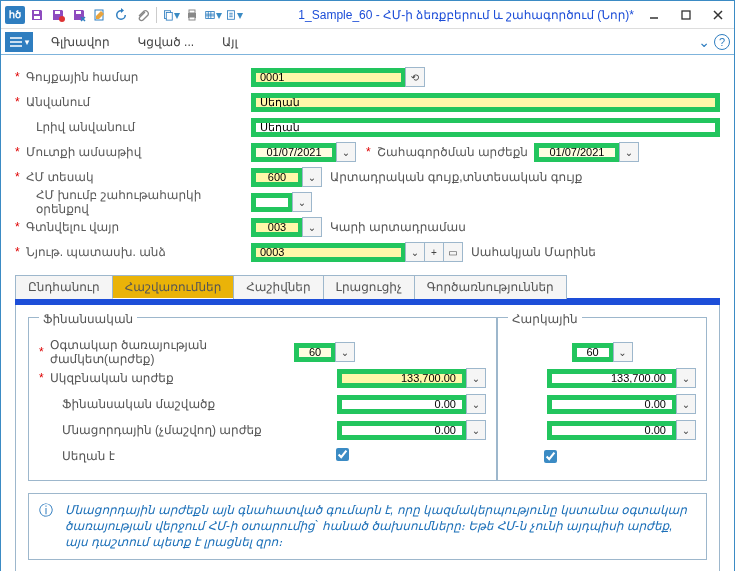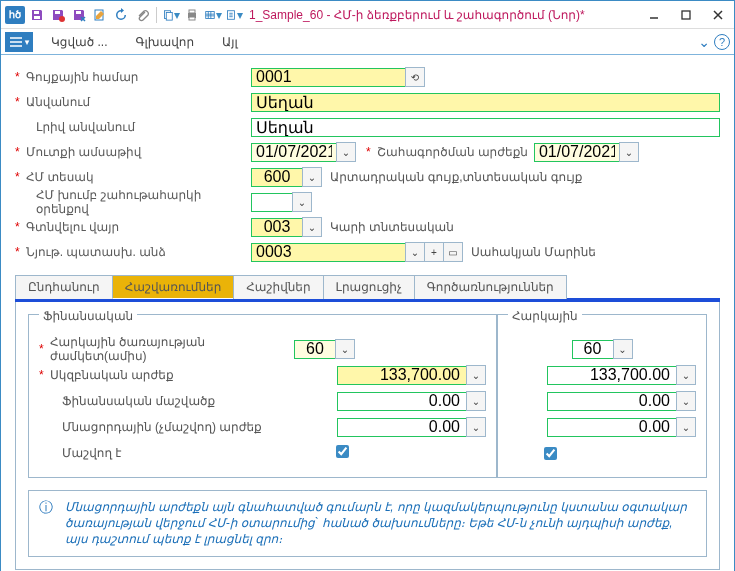--- a/index.html
+++ b/index.html
@@ -3,49 +3,49 @@
 <meta charset="utf-8">
 <style>
   * { box-sizing: border-box; margin: 0; padding: 0; }
   body { font-family: "Segoe UI", Tahoma, sans-serif; font-size: 12px; color: #333; background: #fff; width: 735px; }
   .window { border: 1px solid #3b8bc4; width: 735px; }
   .titlebar { height: 28px; display: flex; align-items: center; padding: 0 4px; border-bottom: 1px solid #ddd; background:#fff; }
   .titlebar .left-icons { display: flex; align-items: center; gap: 3px; }
   .titlebar .app-icon { width: 20px; height: 18px; background: #2f7ec0; display: inline-flex; align-items: center; justify-content: center; color: #fff; font-size: 10px; font-weight: bold; border-radius: 2px; }
   .titlebar .ticon { width: 18px; height:18px; display:inline-flex; align-items:center; justify-content:center; cursor:pointer; color:#3b8bc4; }
   .titlebar .sep { width:1px; height:16px; background:#ccc; margin:0 2px; }
-  .titlebar .title { margin-left: 6px; color:#be185d; font-size:12px; white-space:nowrap; overflow:hidden; text-overflow:ellipsis; flex:1; }
+  .titlebar .title { margin-left: 6px; color:#1d4ed8; font-size:12px; white-space:nowrap; overflow:hidden; text-overflow:ellipsis; flex:1;text-align:right; }
   .titlebar .win-controls { display:flex; gap:8px; margin-left:8px; }
   .titlebar .win-controls span { width:24px; height:20px; display:inline-flex; align-items:center; justify-content:center; cursor:pointer; font-size:13px; color:#333; }
 
   .menubar { height:26px; background:#fff; display:flex; align-items:center; padding:0 4px; border-bottom:1px solid #7fb4dc; }
   .menubar .menu-icon { width:28px; height:20px; background:#2f7ec0; color:#fff; display:inline-flex; align-items:center; justify-content:center; margin-right:4px; cursor:pointer; }
   .menubar .mitem { padding:4px 14px; cursor:pointer; color:#444; }
   .menubar .spacer { flex:1; }
   .menubar .help { color:#2f7ec0; cursor:pointer; width:20px; text-align:center; font-size:14px; display:inline-flex; align-items:center; justify-content:center; }
 
   .form-area { padding: 10px 14px 14px 14px; }
   .row { display:flex; align-items:center; height:24px; margin-bottom:1px; }
   .req { color:#d00; margin-right:3px; width:8px; display:inline-block; }
   .lbl { color:#5a5a5a; width:225px; }
   .lbl.indent { padding-left:10px; }
-  .field { height:19px; border:1px solid #22c55e; background:#fff; padding:0 4px; font-size:16px; }
+  .field { height:19px; border:5px solid #22c55e; background:#fff; padding:0 4px; font-size:11px; }
   .field.yellow { background:#fff7aa; }
   .field.light { background:#fffde0; }
   .field.wide { flex:1; }
   .field.w155 { width:155px; }
   .field.w70 { width:52px; text-align:center; }
   .field.w50 { width:42px; text-align:center; }
   .field.date { width:86px; text-align:center; }
   .field.num { width:130px; text-align:right; padding-right:6px; }
   .btn-sq { width:20px; height:20px; border:1px solid #9db7cc; background:#f5f5f5; display:inline-flex; align-items:center; justify-content:center; cursor:pointer; margin-left:-1px; font-size:10px; color:#444; }
   .plain-text { color:#555; margin-left:8px; }
   .row .gap { width:10px; }
 
-  .tabs { display:flex; border-bottom:4px solid #1d4ed8; margin-top:10px; }
+  .tabs { display:flex; border-bottom:7px solid #1d4ed8; margin-top:10px; }
   .tab { padding:4px 12px; border:1px solid #9db7cc; border-bottom:none; background:#f5f5f5; color:#555; cursor:pointer; margin-right:-1px; position:relative; top:1px; }
   .tab.active { background:#eab308; border-bottom:1px solid #fff; }
 
   .tab-body { border:1px solid #9db7cc; border-top:none; padding:12px; }
   .groups { display:flex; }
   .group { border:1px solid #9db7cc; padding:8px 10px 10px 10px; flex:1; position:relative; }
   .group.narrow { flex:0 0 210px; }
   .group-title { position:relative; top:-14px; background:#fff; padding:0 4px; color:#555; display:inline-block; margin-bottom:-6px; }
   .grow { display:flex; align-items:center; height:24px; margin-bottom:2px; }
   .glbl { color:#555; width:250px; }
@@ -151,22 +151,22 @@
     </div>
   </div>
 
   <div class="menubar">
     <span class="menu-icon">
         <svg width="14" height="12" viewBox="0 0 14 12">
           <path d="M1 2h12M1 6h12M1 10h12" stroke="#fff" stroke-width="1.5"></path>
         </svg>
         <span style="font-size:9px;margin-left:2px;">▾</span>
       </span>
+    <span class="mitem">Գլխավոր</span>
     <span class="mitem">Կցված ...</span>
-    <span class="mitem">Գլխավոր</span>
     <span class="mitem">Այլ</span>
     <span class="spacer"></span>
     <span class="help">⌄</span>
     <span class="help" style="border:1px solid #2f7ec0;border-radius:50%;width:16px;height:16px;font-size:11px;">?</span>
   </div>
 
   <div class="form-area">
 
     <div class="row">
       <span class="req">*</span>
@@ -212,21 +212,21 @@
       <span class="lbl indent">ՀՄ խումբ շահութահարկի օրենքով</span>
       <input class="field w50" style="">
       <span class="btn-sq">⌄</span>
     </div>
 
     <div class="row">
       <span class="req">*</span>
       <span class="lbl">Գտնվելու վայր</span>
       <input class="field yellow w70" value="003" style="">
       <span class="btn-sq">⌄</span>
-      <span class="plain-text">Կարի տնտեսական</span>
+      <span class="plain-text">Կարի արտադրամաս</span>
     </div>
 
     <div class="row">
       <span class="req">*</span>
       <span class="lbl">Նյութ. պատասխ. անձ</span>
       <input class="field yellow w155" value="0003" style="">
       <span class="btn-sq">⌄</span>
       <span class="btn-sq">+</span>
       <span class="btn-sq">▭</span>
       <span class="plain-text">Սահակյան Մարինե</span>
@@ -241,21 +241,21 @@
     </div>
 
     <div class="tab-body">
       <div class="groups">
 
         <div class="group">
           <span class="group-title">Ֆինանսական</span>
 
           <div class="grow">
             <span class="req">*</span>
-            <span class="glbl" style="width:244px">Հարկային ծառայության ժամկետ(ամիս)</span>
+            <span class="glbl" style="width:244px">Օգտակար ծառայության ժամկետ(արժեք)</span>
             <input class="field light w50" value="60" style="">
             <span class="btn-sq">⌄</span>
           </div>
 
           <div class="grow">
             <span class="req">*</span>
             <span class="glbl" style="width:244px">Սկզբնական արժեք</span>
             <div style="flex:1"></div>
             <input class="field yellow num" value="133,700.00" style="">
             <span class="btn-sq">⌄</span>
@@ -272,21 +272,21 @@
           <div class="grow">
             <span class="req"></span>
             <span class="glbl indent" style="width:244px">Մնացորդային (չմաշվող) արժեք</span>
             <div style="flex:1"></div>
             <input class="field num" value="0.00" style="">
             <span class="btn-sq">⌄</span>
           </div>
 
           <div class="grow">
             <span class="req"></span>
-            <span class="glbl indent" style="width:244px">Մաշվող է</span>
+            <span class="glbl indent" style="width:244px">Սեղան է</span>
             <div style="flex:1"></div>
             <div style="width:150px;text-align:left;"><input type="checkbox" class="cb" checked="" style=""></div>
           </div>
         </div>
 
         <div class="group narrow">
           <span class="group-title">Հարկային</span>
 
           <div class="grow" style="justify-content:center;">
             <input class="field w50" value="60" style="">

